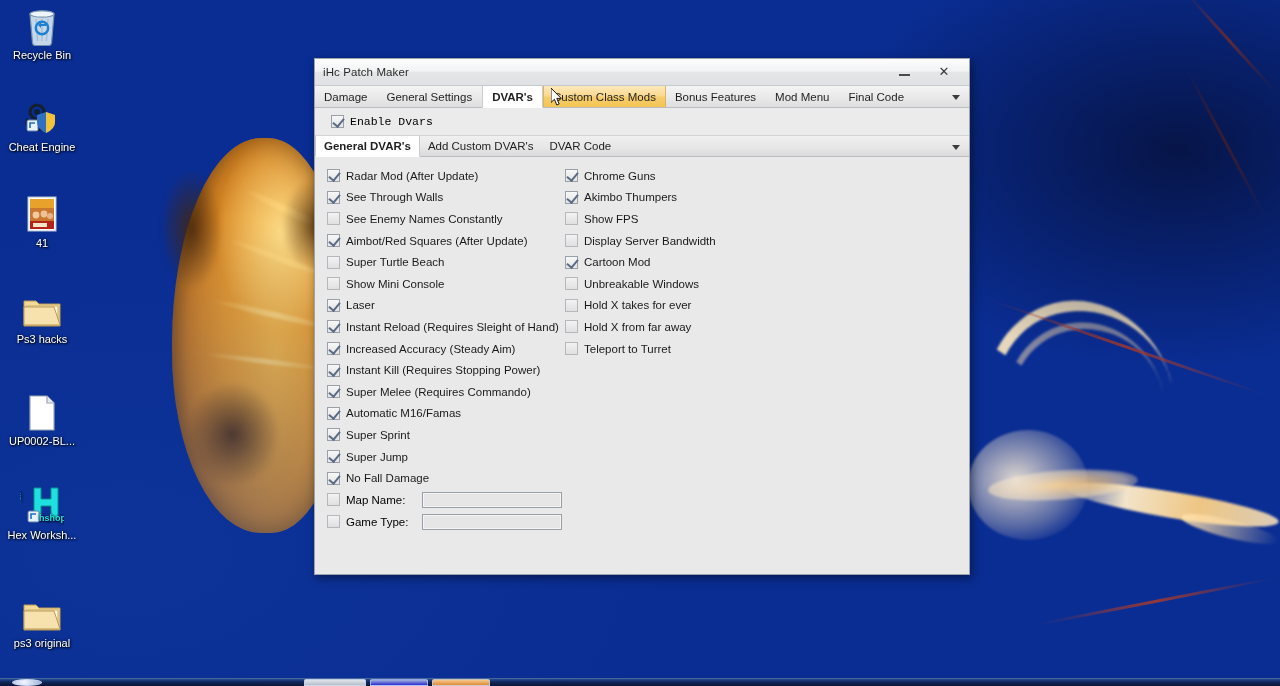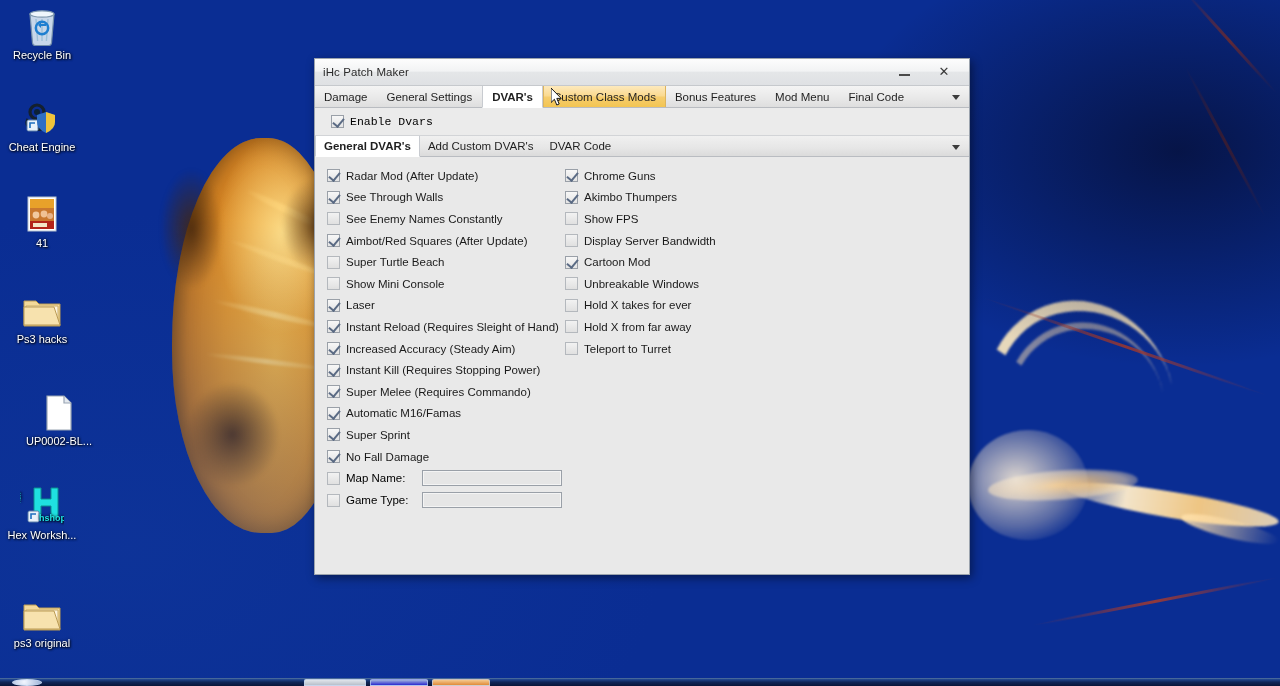--- a/index.html
+++ b/index.html
@@ -353,21 +353,21 @@
     <div class="desk-icon" style="left: 0px; top: 288px;">
       <div class="glyph">
         <svg width="40" height="36" viewBox="0 0 40 36">
         <path d="M2 7 h12 l3 3 h21 v22 h-36 Z" fill="#f3d99a" stroke="#b99a52" stroke-width="1"></path>
         <path d="M4 12 h32 v19 h-32 Z" fill="#fdf3dd" stroke="#c9ac66" stroke-width="1"></path>
         <path d="M2 13 h30 l6 18 h-36 Z" fill="#f7e2ae" stroke="#bb9b55" stroke-width="1"></path>
       </svg>
       </div>
       <span class="cap">Ps3 hacks</span>
     </div>
-    <div class="desk-icon" style="left: 0px; top: 390px; margin-left: 17px;">
+    <div class="desk-icon" style="left: 0px; top: 390px;">
       <div class="glyph">
         <svg width="30" height="38" viewBox="0 0 30 38">
         <path d="M3 2 h17 l7 7 v27 h-24 Z" fill="#ffffff" stroke="#9aa6b4" stroke-width="1.2"></path>
         <path d="M20 2 v7 h7" fill="#e4e9ef" stroke="#9aa6b4" stroke-width="1.2"></path>
       </svg>
       </div>
       <span class="cap">UP0002-BL...</span>
     </div>
     <div class="desk-icon" style="left: 0px; top: 484px;">
       <div class="glyph">
@@ -508,20 +508,24 @@
         <div class="row">
           <span class="cb checked"></span>
           <span class="lbl">Automatic M16/Famas</span>
         </div>
         <div class="row">
           <span class="cb checked"></span>
           <span class="lbl">Super Sprint</span>
         </div>
         <div class="row">
           <span class="cb checked"></span>
+          <span class="lbl">Super Jump</span>
+        </div>
+        <div class="row">
+          <span class="cb checked"></span>
           <span class="lbl">No Fall Damage</span>
         </div>
         <div class="field-row">
           <span class="cb dim"></span>
           <span class="lbl">Map Name:</span>
           <input class="txtbox" type="text" value="" style="">
         </div>
         <div class="field-row">
           <span class="cb dim"></span>
           <span class="lbl">Game Type:</span>

